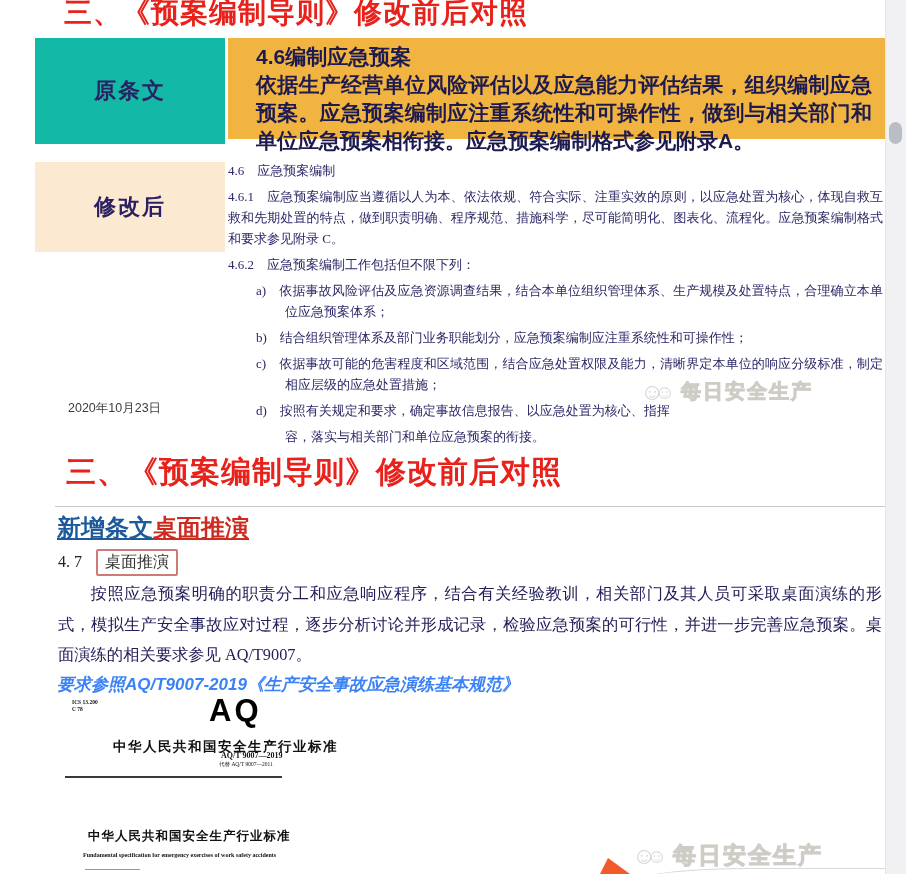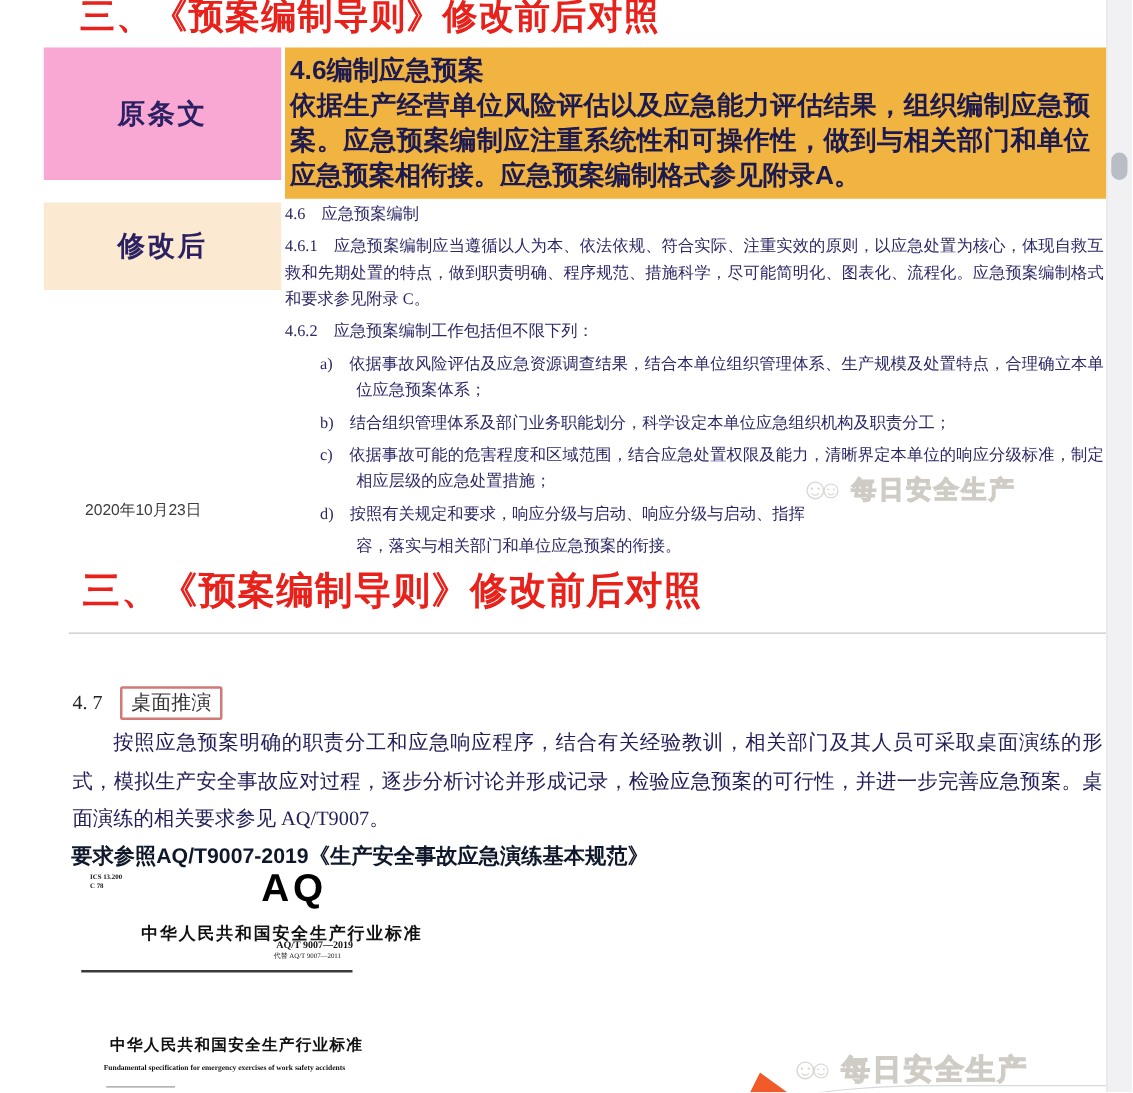--- a/index.html
+++ b/index.html
@@ -10,23 +10,23 @@
   .scroll-strip{position:absolute;right:0;top:0;width:20px;height:874px;background:#f1f1f3;border-left:1px solid #e6e6e8;}
   .scroll-thumb{position:absolute;left:3px;top:122px;width:13px;height:22px;background:#b9bdc6;border-radius:7px;}
 
   
   .sect-title{position:absolute;font-weight:900;color:#e8211b;letter-spacing:1px;white-space:nowrap;}
   .title1{left:64px;top:-6px;font-size:28px;}
   .title2{left:66px;top:452px;font-size:30px;}
 
   
   .cell{position:absolute;box-sizing:border-box;}
-  .row1-left{left:35px;top:38px;width:190px;height:106px;background:#f9a8d4;display:flex;align-items:center;justify-content:center;}
-  .row1-right{left:228px;top:38px;width:658px;height:121px;background:#f1b440;padding:5px 14px 5px 4px;}
-  .row2-left{left:35px;top:162px;width:190px;height:70px;background:#fbe9d1;display:flex;align-items:center;justify-content:center;}
+  .row1-left{left:35px;top:38px;width:190px;height:106px;background:#14b8a6;display:flex;align-items:center;justify-content:center;}
+  .row1-right{left:228px;top:38px;width:658px;height:101px;background:#f1b440;padding:5px 14px 5px 28px;}
+  .row2-left{left:35px;top:162px;width:190px;height:90px;background:#fbe9d1;display:flex;align-items:center;justify-content:center;}
   .row-label{font-size:22px;font-weight:800;color:#2b2162;letter-spacing:2px;}
   .r1-head{font-size:21px;font-weight:800;color:#1d1a4f;line-height:28px;}
   .r1-body{font-size:21px;font-weight:800;color:#1d1a4f;line-height:28px;text-align:justify;}
 
   .r2-content{position:absolute;left:228px;top:160px;width:655px;
               font-family:"Liberation Serif","DejaVu Serif",serif;
               color:#2b2866;font-size:13px;line-height:21px;text-align:justify;}
   .r2-content p{margin:0 0 5px 0;}
   .r2-content .li{padding-left:57px;text-indent:-29px;}
   .r2-content .li-cont{padding-left:57px;}
@@ -50,21 +50,21 @@
   
   .divider{position:absolute;left:55px;top:506px;width:830px;height:1px;background:#c8c8c8;}
   .h2-new{position:absolute;left:57px;top:512px;font-size:24px;font-weight:800;white-space:nowrap;}
   .h2-blue{color:#1d5a9a;text-decoration:underline;}
   .h2-red{color:#ce2b20;text-decoration:underline;}
   .clause-line{position:absolute;left:58px;top:549px;font-family:"Liberation Serif","DejaVu Serif",serif;
                font-size:16px;color:#222;}
   .clause-box{display:inline-block;margin-left:14px;padding:1px 7px;border:2px solid #cf7a76;border-radius:2px;color:#333;}
   .para2{position:absolute;left:58px;top:579px;width:824px;font-family:Liberation Serif, serif;
          font-size:16.3px;line-height:30.5px;color:#232059;text-indent:2em;text-align:justify;}
-  .ref-heading{position:absolute;left:57px;top:673px;font-size:17px;font-weight:800;color:#0f172a;white-space:nowrap;}
+  .ref-heading{position:absolute;left:57px;top:673px;font-size:17px;font-weight:800;color:#3b82f6;white-space:nowrap;font-style:italic;}
 
   
   .cover{position:absolute;left:0;top:690px;width:520px;height:184px;color:#111;}
   .ics{position:absolute;left:72px;top:9px;font-size:5.5px;line-height:7px;font-weight:700;
        font-family:"Liberation Serif","DejaVu Serif",serif;}
   .aq-logo{position:absolute;left:209px;top:3px;font-size:31px;font-weight:900;letter-spacing:3px;color:#000;}
   .std-org{position:absolute;left:67px;top:48px;font-size:13.5px;font-weight:800;letter-spacing:1.5px;white-space:nowrap;margin-left:46px;}
   .std-code{position:absolute;left:221px;top:61px;font-size:8px;font-weight:800;
             font-family:"Liberation Serif","DejaVu Serif",serif;white-space:nowrap;}
   .std-replaces{position:absolute;left:219px;top:71px;font-size:5.5px;
@@ -92,37 +92,40 @@
 
   <div class="cell row2-left">
     <span class="row-label">修改后</span>
   </div>
 
   <div class="r2-content">
     <p>4.6　应急预案编制</p>
     <p>4.6.1　应急预案编制应当遵循以人为本、依法依规、符合实际、注重实效的原则，以应急处置为核心，体现自救互救和先期处置的特点，做到职责明确、程序规范、措施科学，尽可能简明化、图表化、流程化。应急预案编制格式和要求参见附录 C。</p>
     <p>4.6.2　应急预案编制工作包括但不限下列：</p>
     <p class="li">a)　依据事故风险评估及应急资源调查结果，结合本单位组织管理体系、生产规模及处置特点，合理确立本单位应急预案体系；</p>
-    <p class="li">b)　结合组织管理体系及部门业务职能划分，科学设定本单位应急组织机构及职责分工；</p>
+    <p class="li">b)　结合组织管理体系及部门业务职能划分，应急预案编制应注重系统性和可操作性；</p>
     <p class="li">c)　依据事故可能的危害程度和区域范围，结合应急处置权限及能力，清晰界定本单位的响应分级标准，制定相应层级的应急处置措施；</p>
-    <p class="li">d)　按照有关规定和要求，响应分级与启动、响应分级与启动、指挥</p>
+    <p class="li">d)　按照有关规定和要求，确定事故信息报告、以应急处置为核心、指挥</p>
     <p class="li-cont">容，落实与相关部门和单位应急预案的衔接。</p>
   </div>
 
   <div class="wm wm1">
     <span class="wm-face">☺</span>
       <span class="wm-face wm-face2">☺</span>
     <span class="wm-text">每日安全生产</span>
   </div>
 
   <div class="date-label">2020年10月23日</div>
 
   <div class="sect-title title2">三、《预案编制导则》修改前后对照</div>
   <div class="divider"></div>
 
+  <div class="h2-new">
+    <span class="h2-blue">新增条文</span><span class="h2-red">桌面推演</span>
+  </div>
 
   <div class="clause-line">
     <span>4. 7</span><span class="clause-box">桌面推演</span>
   </div>
 
   <div class="para2">按照应急预案明确的职责分工和应急响应程序，结合有关经验教训，相关部门及其人员可采取桌面演练的形式，模拟生产安全事故应对过程，逐步分析讨论并形成记录，检验应急预案的可行性，并进一步完善应急预案。桌面演练的相关要求参见 AQ/T9007。</div>
 
   <div class="ref-heading">要求参照AQ/T9007-2019《生产安全事故应急演练基本规范》</div>
 
   <div class="cover">

